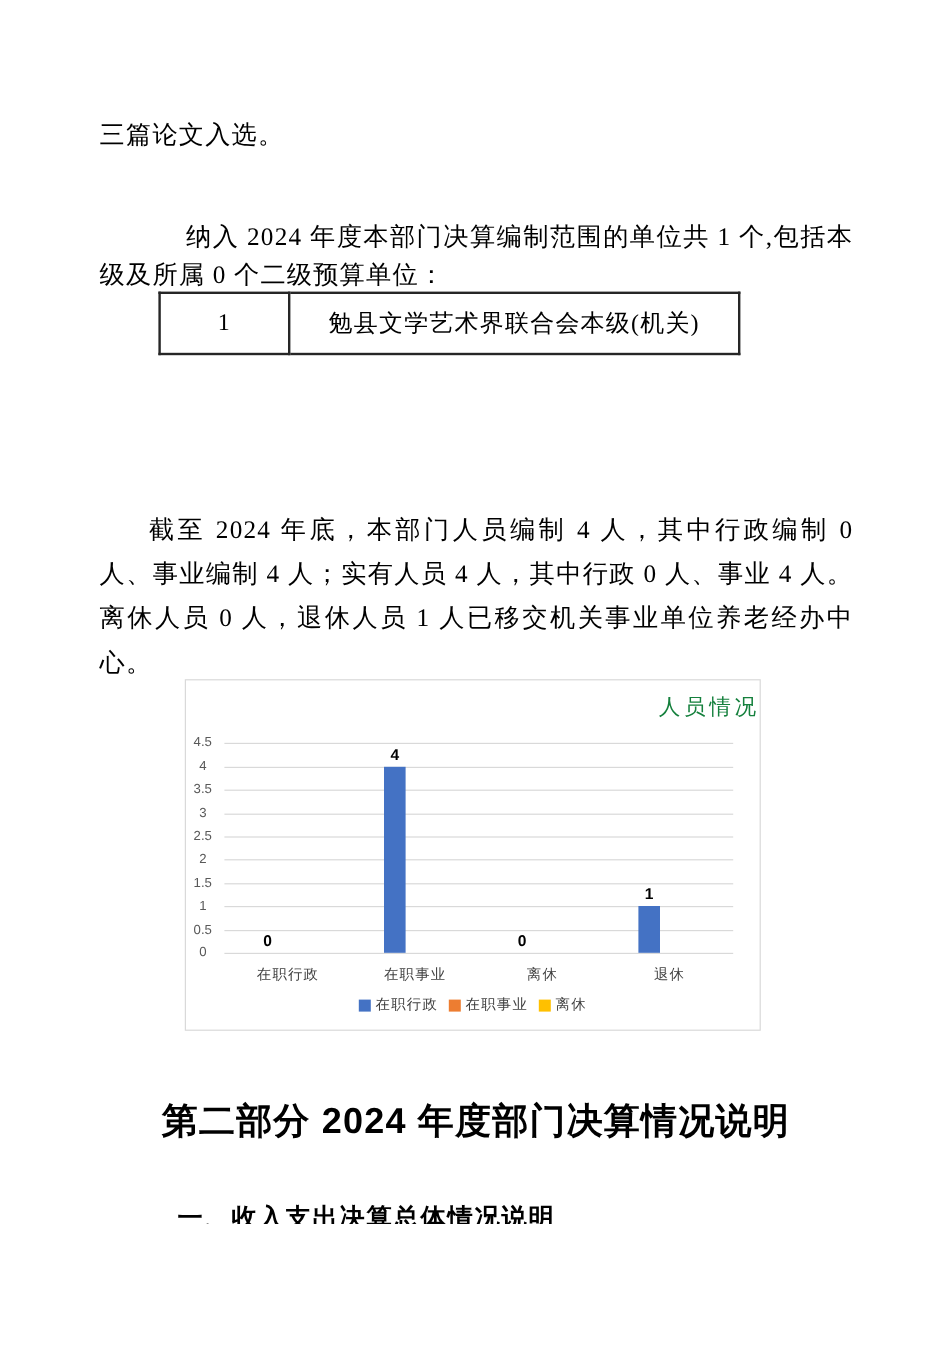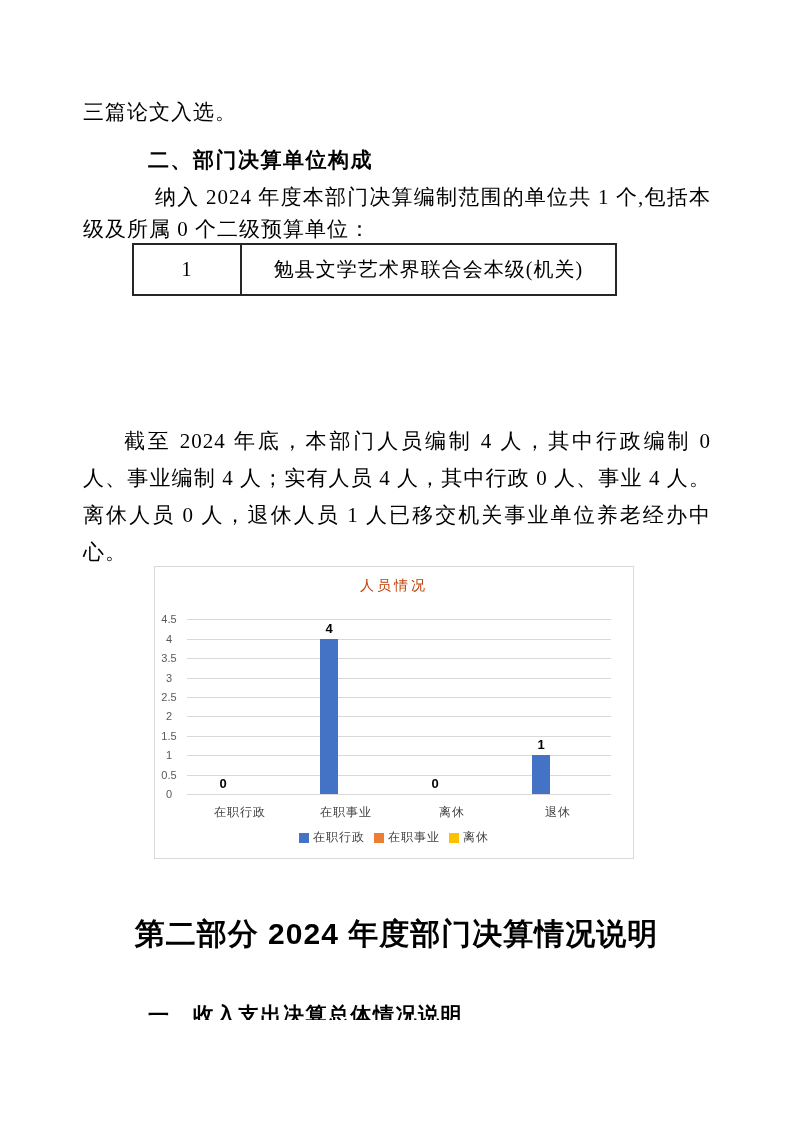--- a/index.html
+++ b/index.html
@@ -35,22 +35,22 @@
   .col-name { width:375px; }
   th.name-hd { font-family:"Liberation Sans","DejaVu Sans",sans-serif; font-weight:bold; }
   th.no-hd { font-weight:normal; }
   
   .chart {
     top:566px; left:154px; width:478px; height:291px;
     border:1px solid #d9d9d9; background:#fff;
     font-family:"Liberation Sans","DejaVu Sans",sans-serif;
   }
   .chart-title {
-    position:absolute; top:10px; left:0; width:100%; text-align:center;
-    font-size:14px; color:#c2410c; letter-spacing:3px;
+    position:absolute; top:10px; left:0; width:100%; text-align:right;
+    font-size:18px; color:#15803d; letter-spacing:3px;
   }
   .chart-plot { position:absolute; top:0; left:0; width:100%; height:100%; }
   .gridline { position:absolute; height:1px; background:#d9d9d9; }
   .ytick {
     position:absolute; left:0; width:28px; text-align:center; transform:translateY(-50%);
     font-size:11px; color:#595959;
   }
   .bar { position:absolute; background:#4472C4; }
   .bar-label {
     position:absolute; width:40px; text-align:center; font-size:13px; color:#000;
@@ -64,21 +64,20 @@
   .legend-item { display:flex; align-items:center; gap:4px; font-size:12px; color:#3f3f3f; letter-spacing:1px; }
   .legend-swatch { width:10px; height:10px; display:inline-block; }
 </style>
 </head>
 <body>
 
 <div class="page">
 
   <div class="abs l-trailing">三篇论文入选。</div>
 
-  <div class="abs hd hd2">二、部门决算单位构成</div>
 
   <div class="abs bodytext para1">纳入 2024 年度本部门决算编制范围的单位共 1 个,包括本级及所属 0 个二级预算单位：</div>
 
   <table class="unit-tbl">
     <colgroup>
         <col class="col-no">
         <col class="col-name">
       </colgroup>
     <tbody>
     <tr>

